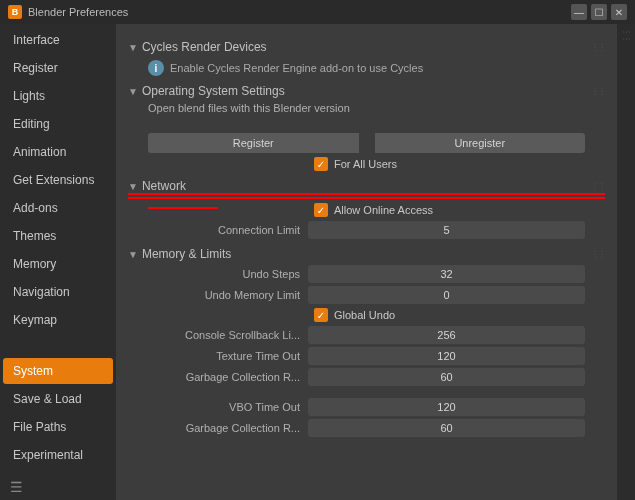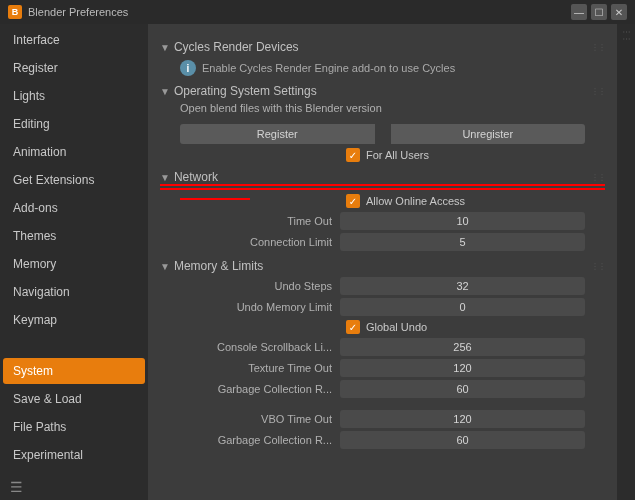--- a/index.html
+++ b/index.html
@@ -60,21 +60,21 @@
       align-items: center;
       justify-content: center;
       border-radius: 2px;
     }
     .main-container {
       display: flex;
       flex: 1;
       overflow: hidden;
     }
     .sidebar {
-      width: 148px;
+      width: 116px;
       background: #2c2c2c;
       flex-shrink: 0;
       display: flex;
       flex-direction: column;
       overflow-y: auto;
       padding: 2px 0;
     }
     .sidebar-item {
       padding: 6px 10px;
       cursor: pointer;
@@ -156,21 +156,21 @@
       align-items: center;
       justify-content: center;
       color: white;
       font-size: 10px;
       font-weight: bold;
       flex-shrink: 0;
     }
     .os-label {
       color: #b0b0b0;
       font-size: 11px;
-      margin: 4px 20px 10px 20px;
+      margin: 4px 20px 19px 20px;
     }
     .button-row {
       display: flex;
       gap: 16px;
       margin: 4px 20px;
     }
     .btn-gray {
       background: #5a5a5a;
       border: none;
       color: #d4d4d4;
@@ -322,24 +322,20 @@
     </div>
 
     <div class="checkbox-row">
       <div style="width:160px; display:flex; justify-content:flex-end; padding-right:8px;"></div>
       <div class="checkbox">
         <span class="checkbox-check">✓</span>
       </div>
       <span>Allow Online Access</span>
     </div>
     <div class="field-row">
-      <div class="field-label">Time Out</div>
-      <input class="field-input" type="text" value="10" style="">
-    </div>
-    <div class="field-row">
       <div class="field-label">Connection Limit</div>
       <input class="field-input" type="text" value="5" style="">
     </div>
 
     <div class="section-header">
       <span class="arrow">▼</span>
       <span>Memory &amp; Limits</span>
       <span class="section-dots">⋮⋮</span>
     </div>
     <div class="field-row">

